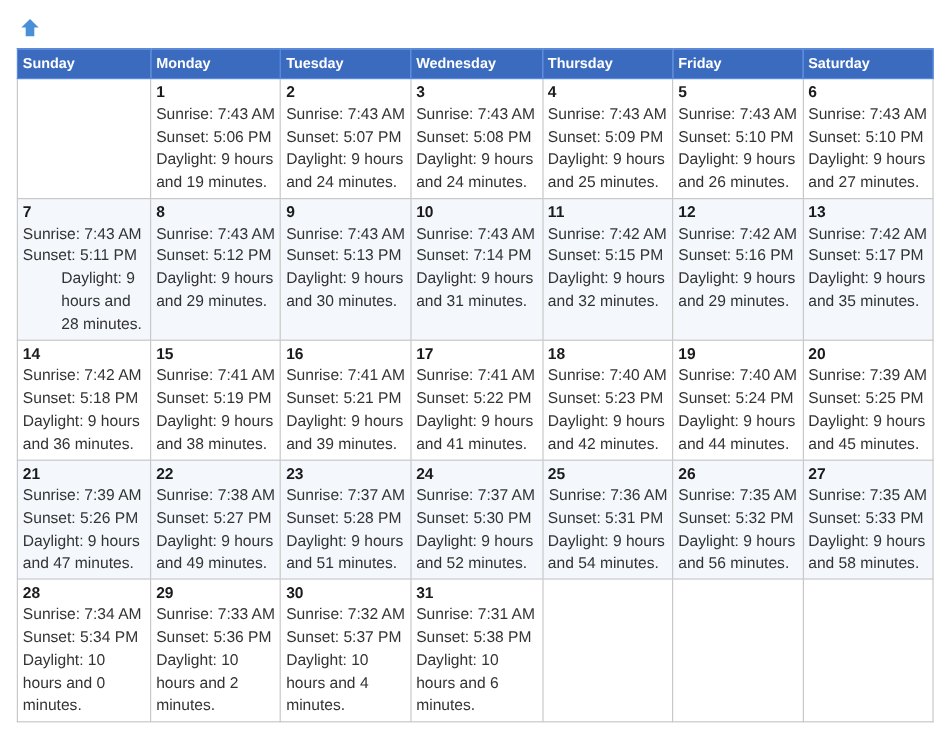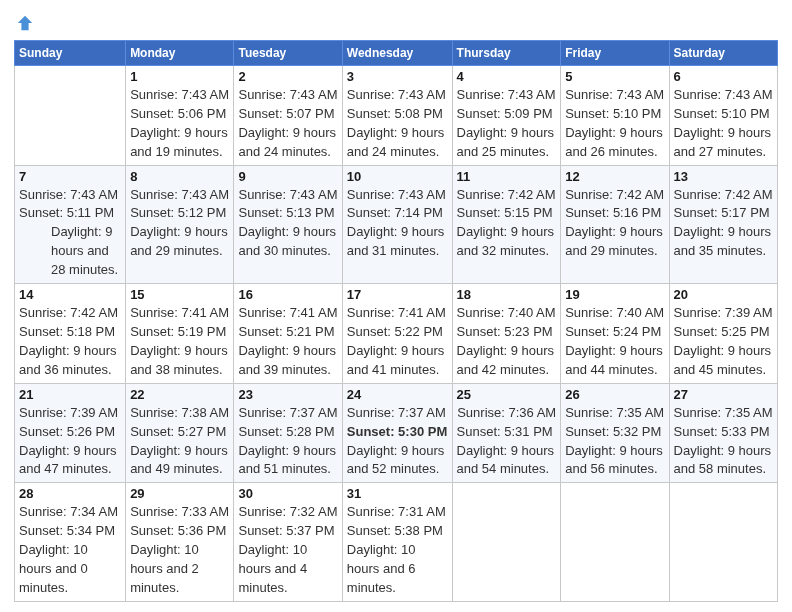--- a/index.html
+++ b/index.html
@@ -322,21 +322,21 @@
             <div class="day-info">
               <span style="display: block;">Sunrise: 7:37 AM</span>
               <span style="display: block;">Sunset: 5:28 PM</span>
               <span style="display: block;">Daylight: 9 hours and 51 minutes.</span>
             </div>
           </td>
           <td>
             <span class="day-number">24</span>
             <div class="day-info">
               <span style="display: block;">Sunrise: 7:37 AM</span>
-              <span style="display: block; font-weight: bold;">Sunset: 5:30 PM</span>
+              <span style="display: block;">Sunset: 5:30 PM</span>
               <span style="display: block;">Daylight: 9 hours and 52 minutes.</span>
             </div>
           </td>
           <td>
             <span class="day-number">25</span>
             <div class="day-info">
               <span style="display: block; text-align: right;">Sunrise: 7:36 AM</span>
               <span style="display: block;">Sunset: 5:31 PM</span>
               <span style="display: block;">Daylight: 9 hours and 54 minutes.</span>
             </div>

